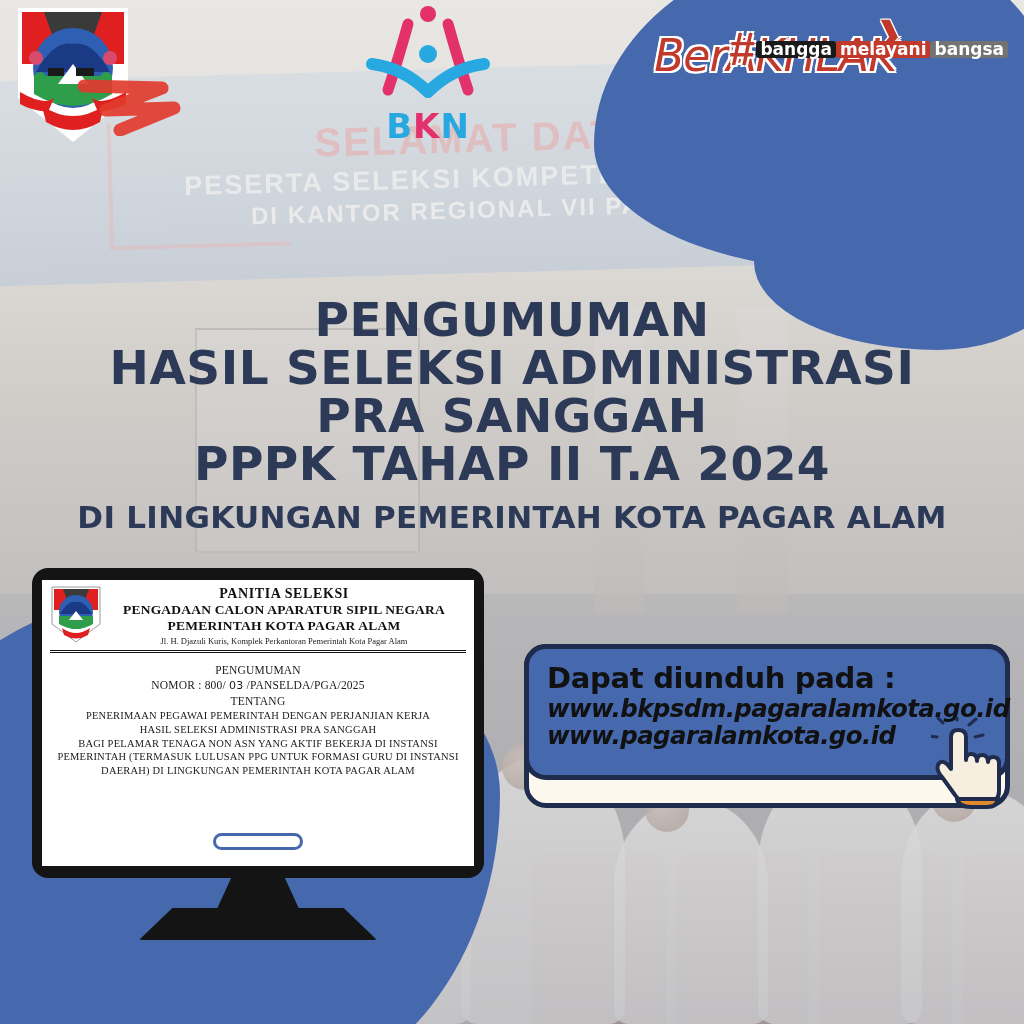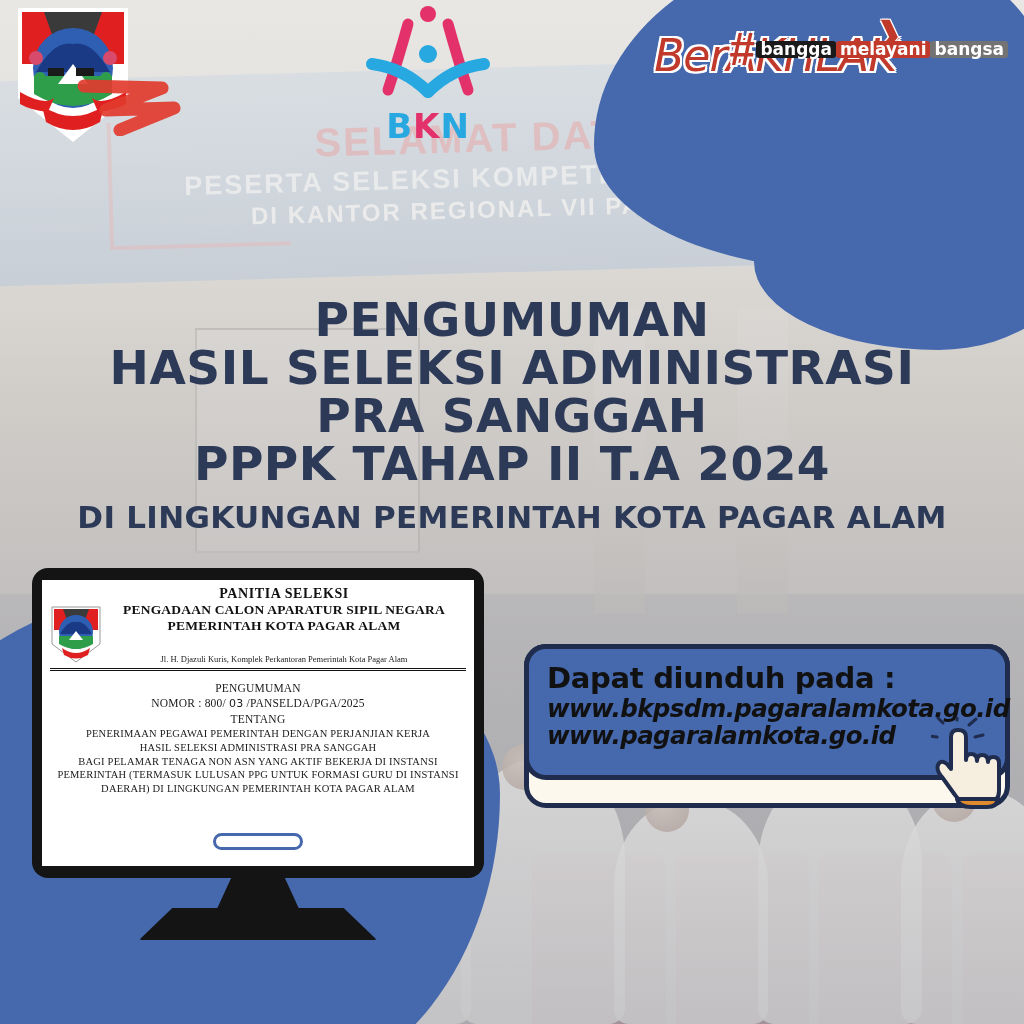--- a/index.html
+++ b/index.html
@@ -194,29 +194,29 @@
     position:absolute; left:0; top:0; width:452px; height:310px;
     background:#141414; border-radius:16px;
     padding:12px 10px;
   }
   .mon-page{
     width:100%; height:100%;
     background:#fff; overflow:hidden;
     padding:6px 8px 0;
   }
   .doc-head{
-    display:flex; align-items:flex-end; gap:0;
+    display:flex; align-items:flex-start; gap:0;
     border-bottom:3px double #111; padding-bottom:4px;
   }
   .doc-crest{ width:52px; height:58px; flex:0 0 52px; }
   .doc-head-txt{ flex:1; text-align:center; font-family:"Liberation Serif", serif; }
   .dh1{ font-size:14px; font-weight:bold; letter-spacing:.6px; color:#111; }
   .dh2{ font-size:13.5px; font-weight:bold; letter-spacing:.2px; color:#111; }
   .dh3{ font-size:13.5px; font-weight:bold; letter-spacing:.2px; color:#111; }
-  .dh4{ font-size:8.5px; color:#222; margin-top:20px; }
+  .dh4{ font-size:8.5px; color:#222; margin-top:2px; }
   .doc-body{
     text-align:center; font-family:"Liberation Serif", serif;
     color:#1a1a1a; padding-top:10px; line-height:1.32;
   }
   .db{ font-size:10.5px; letter-spacing:.2px; white-space:nowrap; }
   .db-nomor{ font-size:11.5px; }
   .db-nomor .hand{
     font-family:"DejaVu Sans", sans-serif; font-size:11px;
   }
   .mon-neck2{

